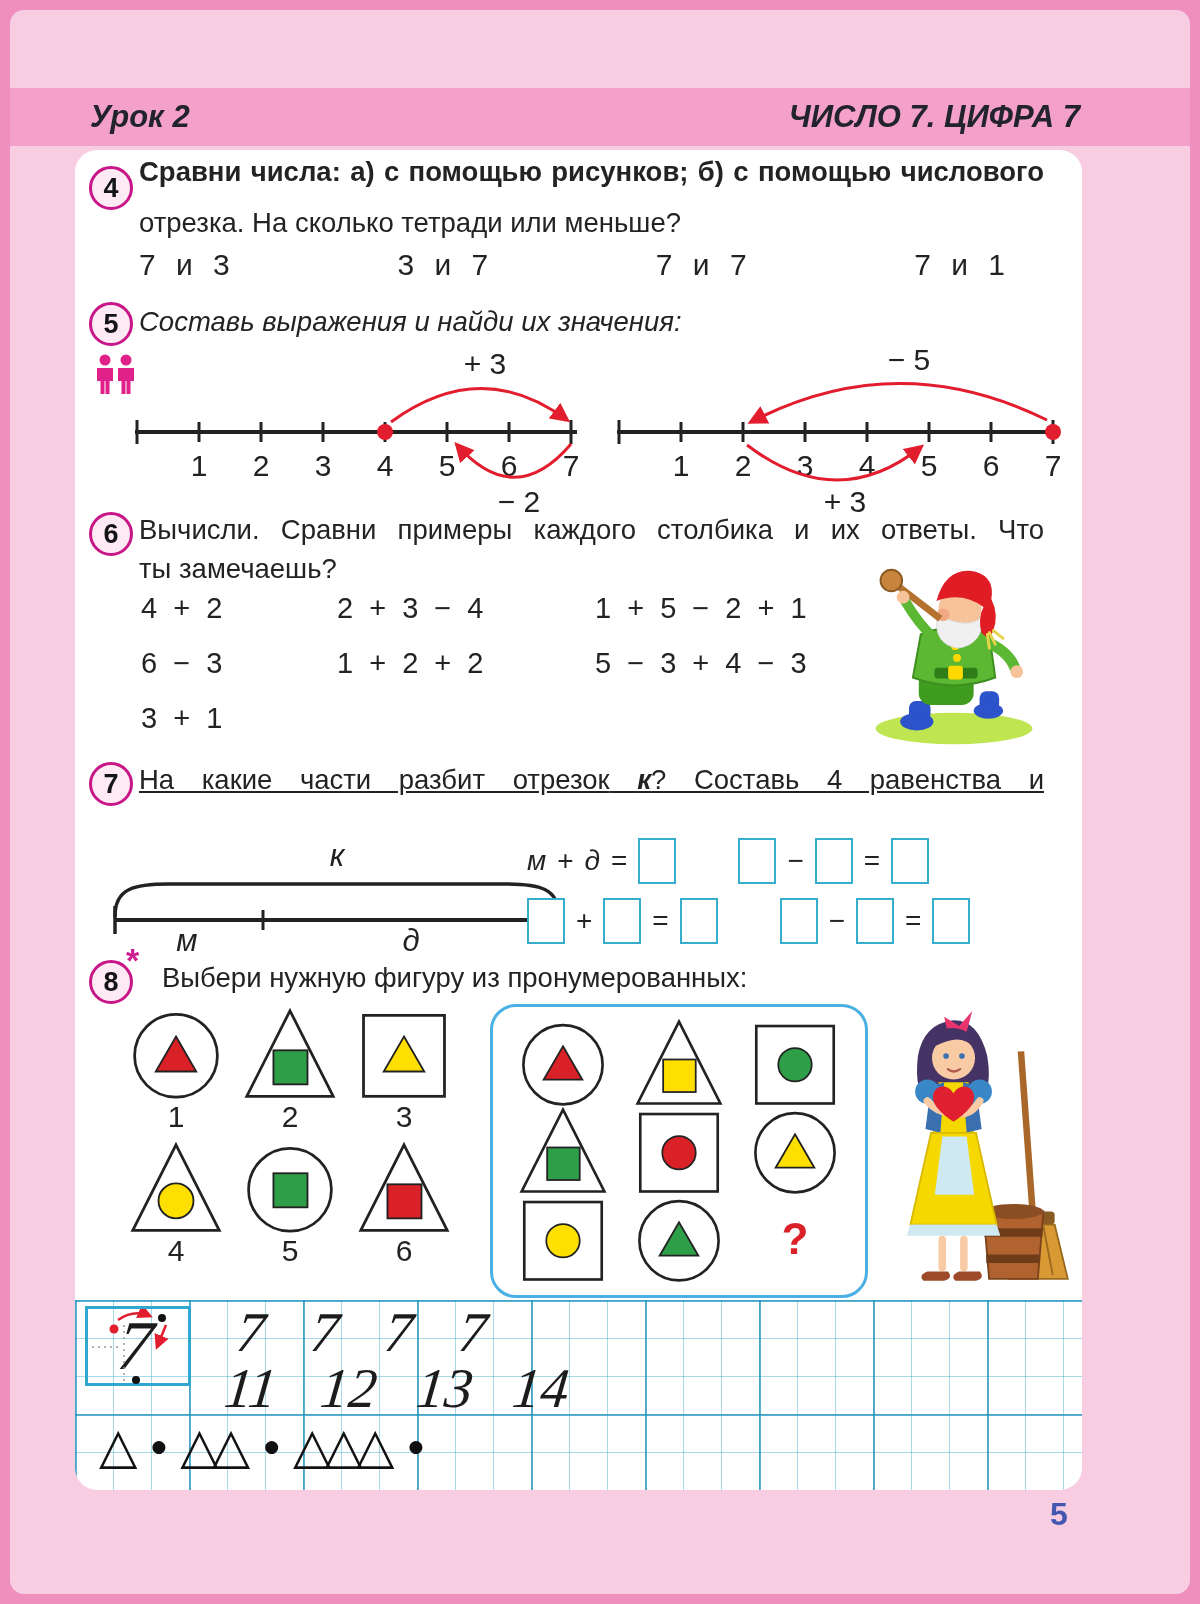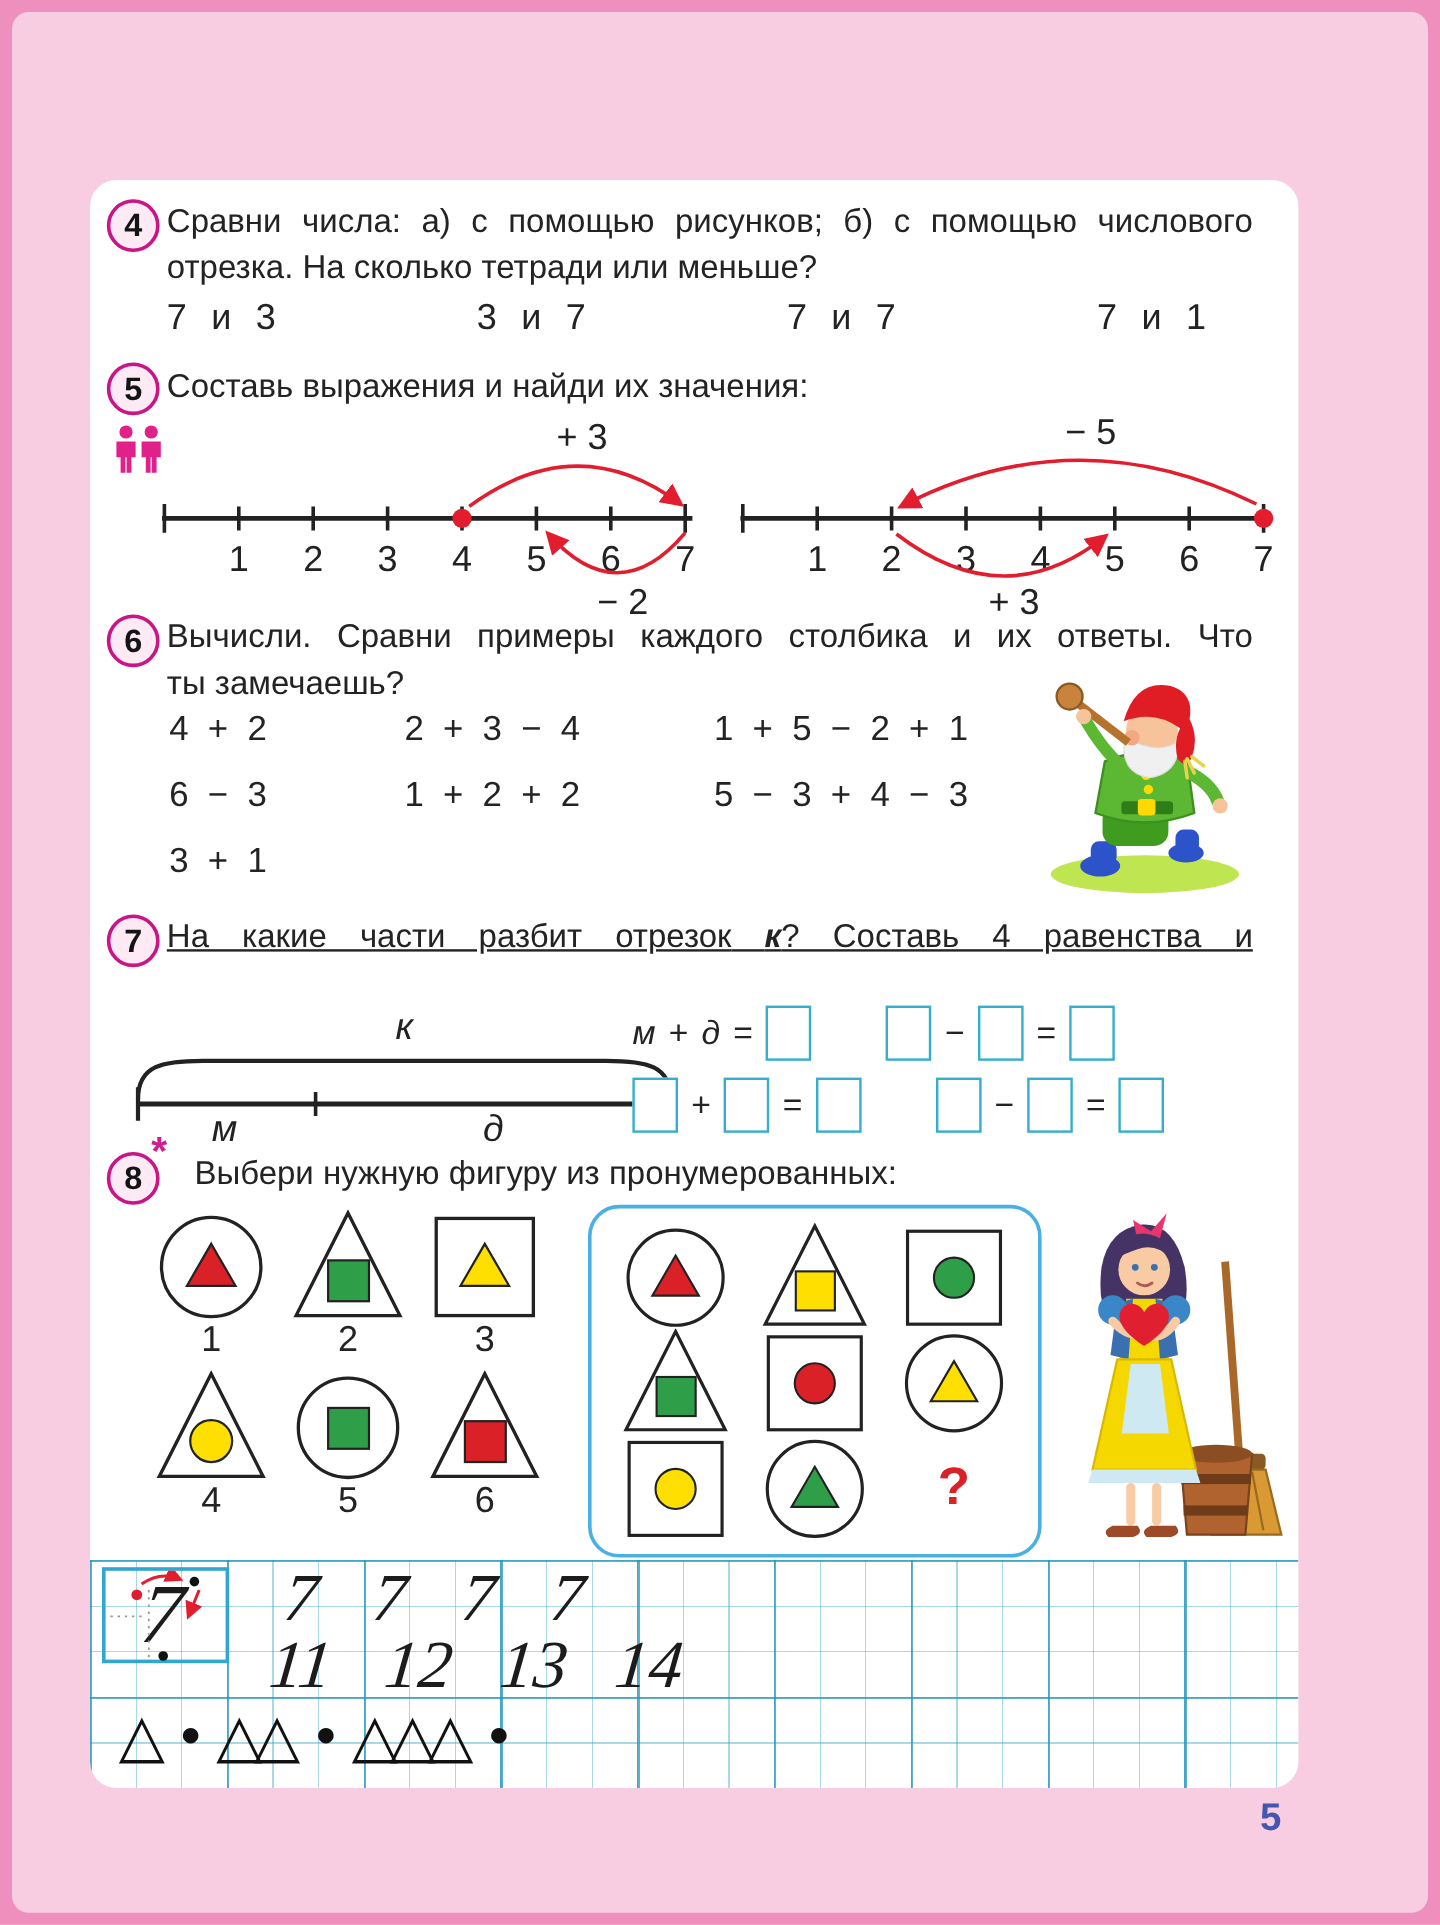--- a/index.html
+++ b/index.html
@@ -79,39 +79,43 @@
   .tri{font-family:"DejaVu Sans", sans-serif;font-size:50px;line-height:1;letter-spacing:-7px;
        padding-right:7px;color:#111;}
   .pdot{font-family:"DejaVu Sans", sans-serif;font-size:17px;color:#111;}
   .page-num{position:absolute;left:1040px;top:1486px;font-size:32px;font-weight:bold;color:#4356b0;}
   svg text{font-family:"Liberation Sans", sans-serif;}
 </style>
 </head>
 <body>
 
 <div class="page-bg">
+  <div class="band">
+    <span class="lesson">Урок 2</span>
+    <span class="title">ЧИСЛО 7. ЦИФРА 7</span>
+  </div>
 
   <div class="card">
 
     <div class="tnum" style="left:14px;top:16px;">
       <span>4</span>
     </div>
-    <div class="tline1" style="left:64px;top:14px;">Сравни числа: а) с помощью рисунков; б) с помощью числового</div>
+    <div class="tline1" style="left:64px;top:2px;font-weight:bold;">Сравни числа: а) с помощью рисунков; б) с помощью числового</div>
     <div class="tline2" style="left:64px;top:53px;">отрезка. На сколько тетради или меньше?</div>
     <div class="pairs">
       <span>7 и 3</span>
       <span>3 и 7</span>
       <span>7 и 7</span>
       <span>7 и 1</span>
     </div>
 
     <div class="tnum" style="left:14px;top:152px;">
       <span>5</span>
     </div>
-    <div class="tline2" style="left:64px;top:152px;">Составь выражения и найди их значения:</div>
+    <div class="tline2" style="left:64px;top:152px;font-style:italic;">Составь выражения и найди их значения:</div>
     <svg class="pairicon" viewBox="0 0 46 42">
       <g fill="#e0218a">
         <circle cx="12" cy="6" r="5.5"></circle>
         <path d="M4,14 h16 v13 h-3.5 v13 h-4 v-13 h-1 v13 h-4 v-13 H4 z"></path>
         <circle cx="33" cy="6" r="5.5"></circle>
         <path d="M25,14 h16 v13 h-3.5 v13 h-4 v-13 h-1 v13 h-4 v-13 h-3.5 z"></path>
       </g>
     </svg>
 
     <svg class="nline" style="left:48px;top:196px;" width="470" height="170" viewBox="0 0 470 170">

